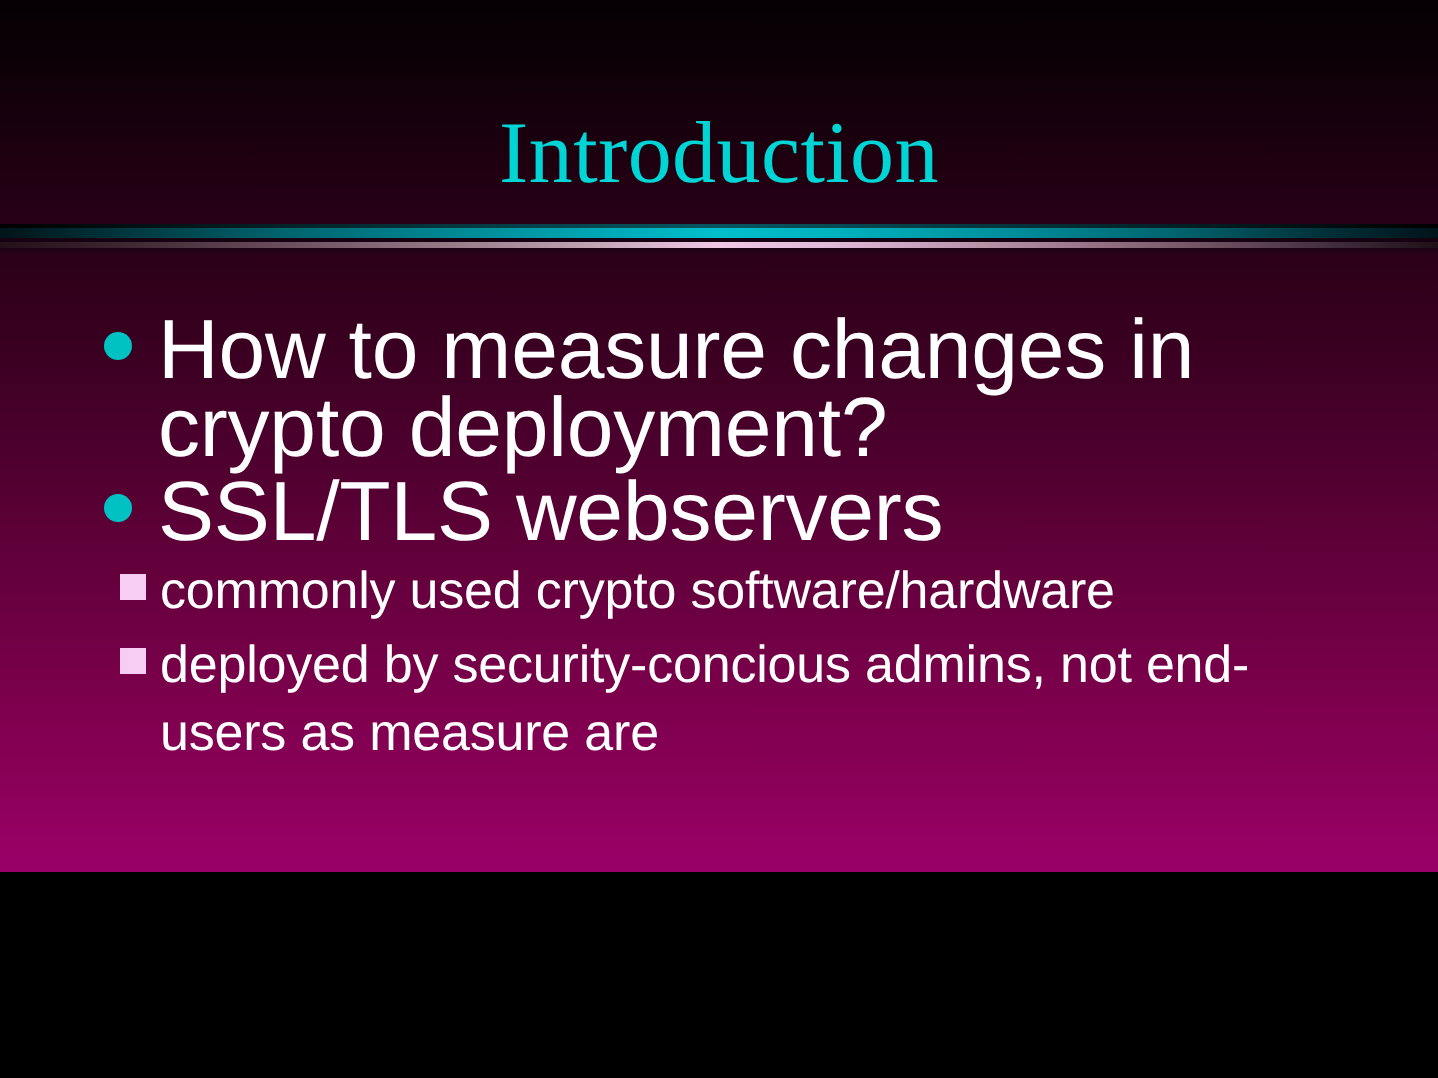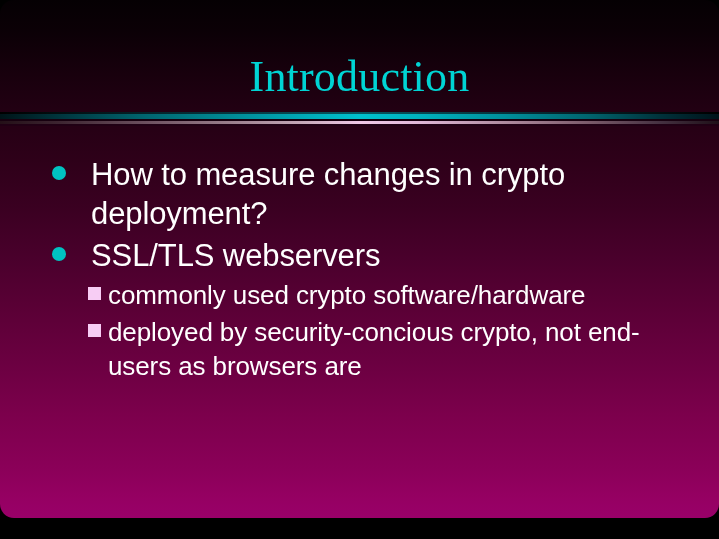--- a/index.html
+++ b/index.html
@@ -4,39 +4,38 @@
 <title>Introduction</title>
 <style>
   html, body {
     margin: 0;
     padding: 0;
     background: #000;
   }
   #slide {
     position: relative;
     width: 719px;
-    height: 518px;
+    height: 436px;
     overflow: hidden;
     font-family: "Liberation Sans", sans-serif;
     background:
       linear-gradient(to bottom,
         #050003 0%,
         #0b0006 6%,
         #16000c 13%,
         #230013 22%,
         #2e0019 31%,
         #3a0021 40%,
         #4a002c 50%,
         #5b0036 60%,
         #6b0041 70%,
         #7c004c 80%,
         #8a0058 90%,
         #950062 96%,
         #990069 100%);
-    border-radius: 14px;
   }
 
   
   #title-area {
     position: absolute;
     left: 0;
     top: 46px;
     width: 719px;
     height: 62px;
     display: flex;
@@ -113,21 +112,21 @@
   }
   .bullet-row {
     display: flex;
     align-items: flex-start;
   }
   .level1 {
     padding-left: 52px;
     margin-bottom: 3px;
   }
   .level2 {
-    padding-left: 88px;
+    padding-left: 60px;
     margin-bottom: 3px;
   }
   .marker-disc {
     flex: 0 0 auto;
     width: 14px;
     height: 14px;
     border-radius: 50%;
     background: #00c2c2;
     margin-top: 11px;
     margin-right: 13px;
@@ -135,25 +134,24 @@
   .marker-square {
     flex: 0 0 auto;
     width: 13px;
     height: 13px;
     background: #f7cdf4;
     margin-top: 9px;
     margin-right: 7px;
   }
   .txt1 {
     color: #ffffff;
-    font-size: 31px;
+    font-size: 42px;
     line-height: 39px;
     max-width: 530px;
     letter-spacing: -0.1px;
-    margin-left: 12px;
   }
   .txt2 {
     color: #ffffff;
     font-size: 26px;
     line-height: 34px;
     max-width: 565px;
     letter-spacing: -0.1px;
   }
 </style>
 </head>
@@ -185,19 +183,19 @@
       <span class="txt1">SSL/TLS webservers</span>
     </div>
 
     <div class="bullet-row level2">
       <span class="marker-square"></span>
       <span class="txt2">commonly used crypto software/hardware</span>
     </div>
 
     <div class="bullet-row level2">
       <span class="marker-square"></span>
-      <span class="txt2">deployed by security-concious crypto, not end-users as browsers are</span>
+      <span class="txt2">deployed by security-concious admins, not end-users as measure are</span>
     </div>
 
 
 
   </div>
 </div>
 
 </body></html>

